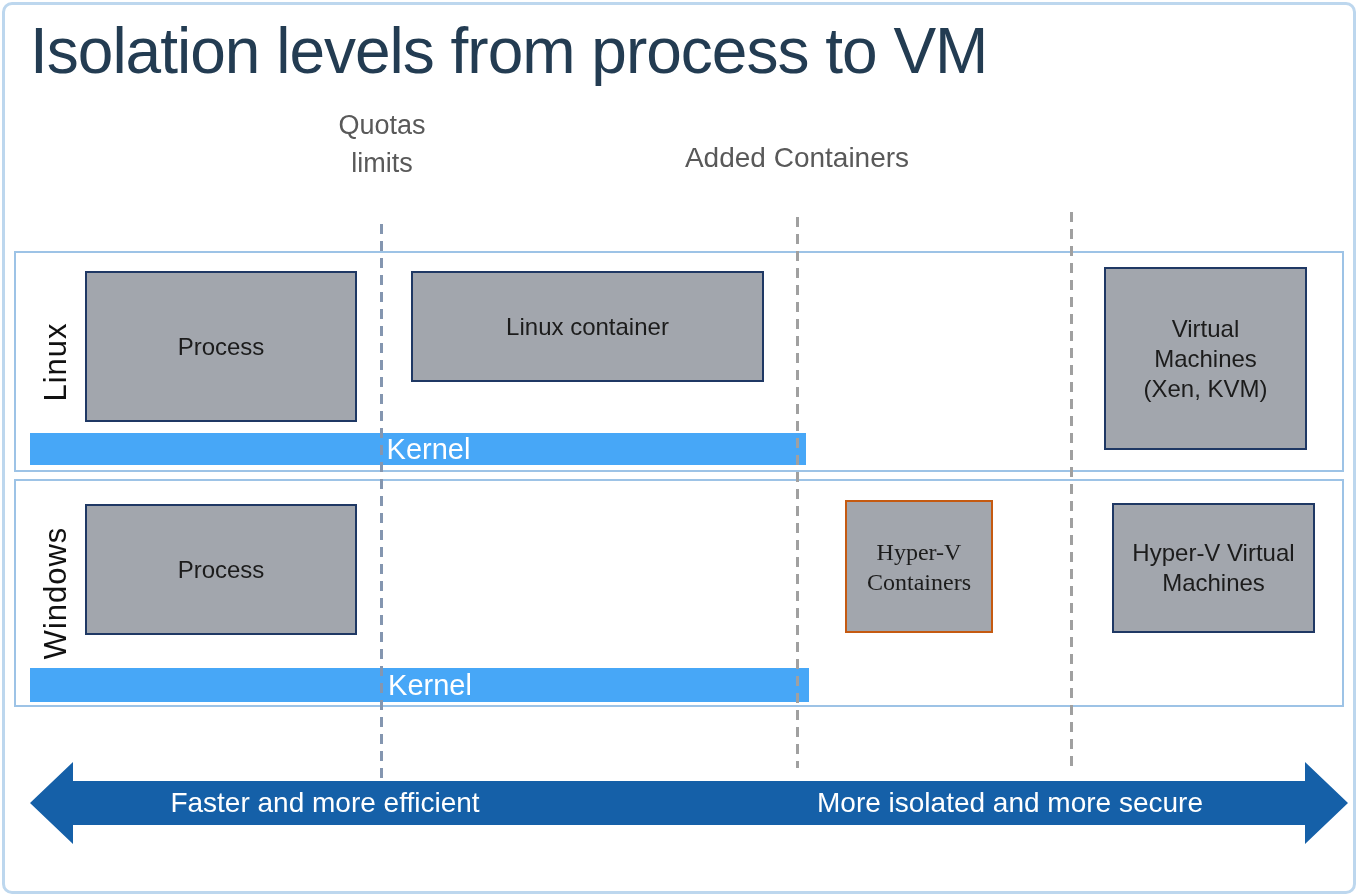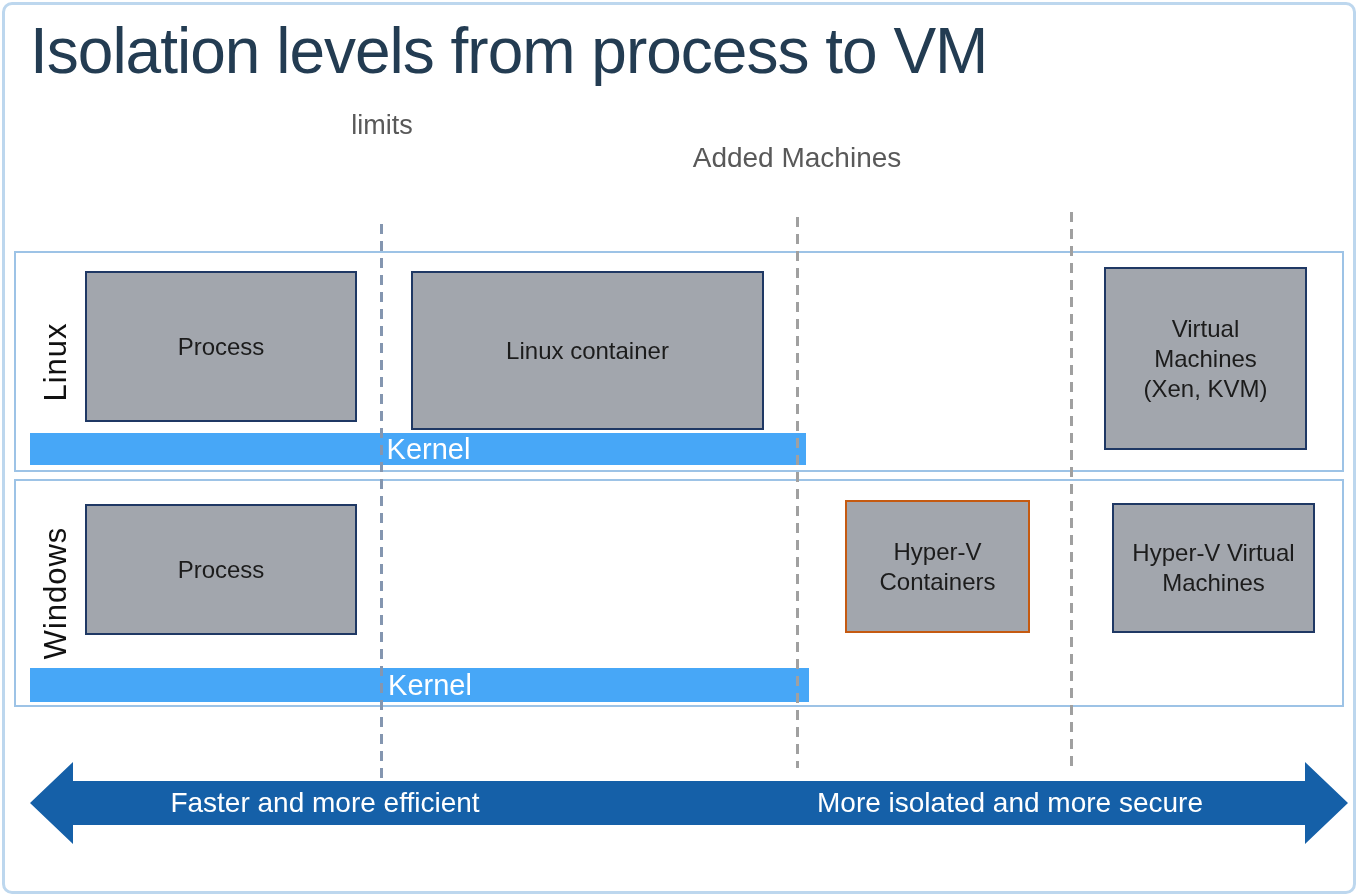--- a/index.html
+++ b/index.html
@@ -65,25 +65,25 @@
     display:flex;align-items:center;justify-content:center;
     text-align:center;font-size:24px;color:var(--text-dark);
     box-sizing:border-box;z-index:3;line-height:30px;
   }
   .b-navy{border:2px solid var(--box-border-navy);}
   .b-orange{border:2px solid var(--box-border-orange);}
   .b-none{border:none;}
   .gbox .wrap-140{max-width:140px;display:inline-block;}
   .gbox .wrap-175{max-width:175px;display:inline-block;}
   .linux-process{left:69px;top:18px;width:272px;height:151px;}
-  .linux-container{left:395px;top:18px;width:353px;height:159px;}
+  .linux-container{left:395px;top:18px;width:353px;height:111px;}
   .linux-vm{left:1088px;top:14px;width:203px;height:183px;}
   .win-process{left:69px;top:23px;width:272px;height:131px;}
   .win-containers{left:395px;top:23px;width:353px;height:131px;}
-  .hyperv-containers{left:829px;top:19px;width:185px;height:133px;}
+  .hyperv-containers{left:829px;top:19px;width:148px;height:133px;font-family:Liberation Serif, serif;}
   .hyperv-vm{left:1096px;top:22px;width:203px;height:130px;}
   .kernel-bar{
     position:absolute;background:var(--kernel-blue);
     display:flex;align-items:center;justify-content:center;
     color:var(--white);font-size:29px;z-index:3;padding-left:21px;
   }
   .kernel-linux{left:14px;top:180px;width:755px;height:32px;}
   .kernel-windows{left:14px;top:187px;width:758px;height:34px;}
   .arrow-svg{position:absolute;left:28px;top:760px;z-index:3;}
   .arrow-svg polygon{fill:var(--arrow-blue);}
@@ -97,24 +97,25 @@
 </head>
 <body>
 
 <div class="canvas">
 
   <div class="outer-frame"></div>
 
   <h1 class="title">Isolation levels from process to VM</h1>
 
   <div class="quotas">
+    <div>Quotas</div>
     <div>limits</div>
   </div>
 
-  <div class="added-isolation">Added Machines</div>
+  <div class="added-isolation">Added Containers</div>
 
   <div class="dash dash-1"></div>
   <div class="dash dash-2"></div>
   <div class="dash dash-3"></div>
 
   <div class="row row-linux">
     <div class="row-label">Linux</div>
     <div class="gbox b-navy linux-process">
       <span>Process</span>
     </div>

